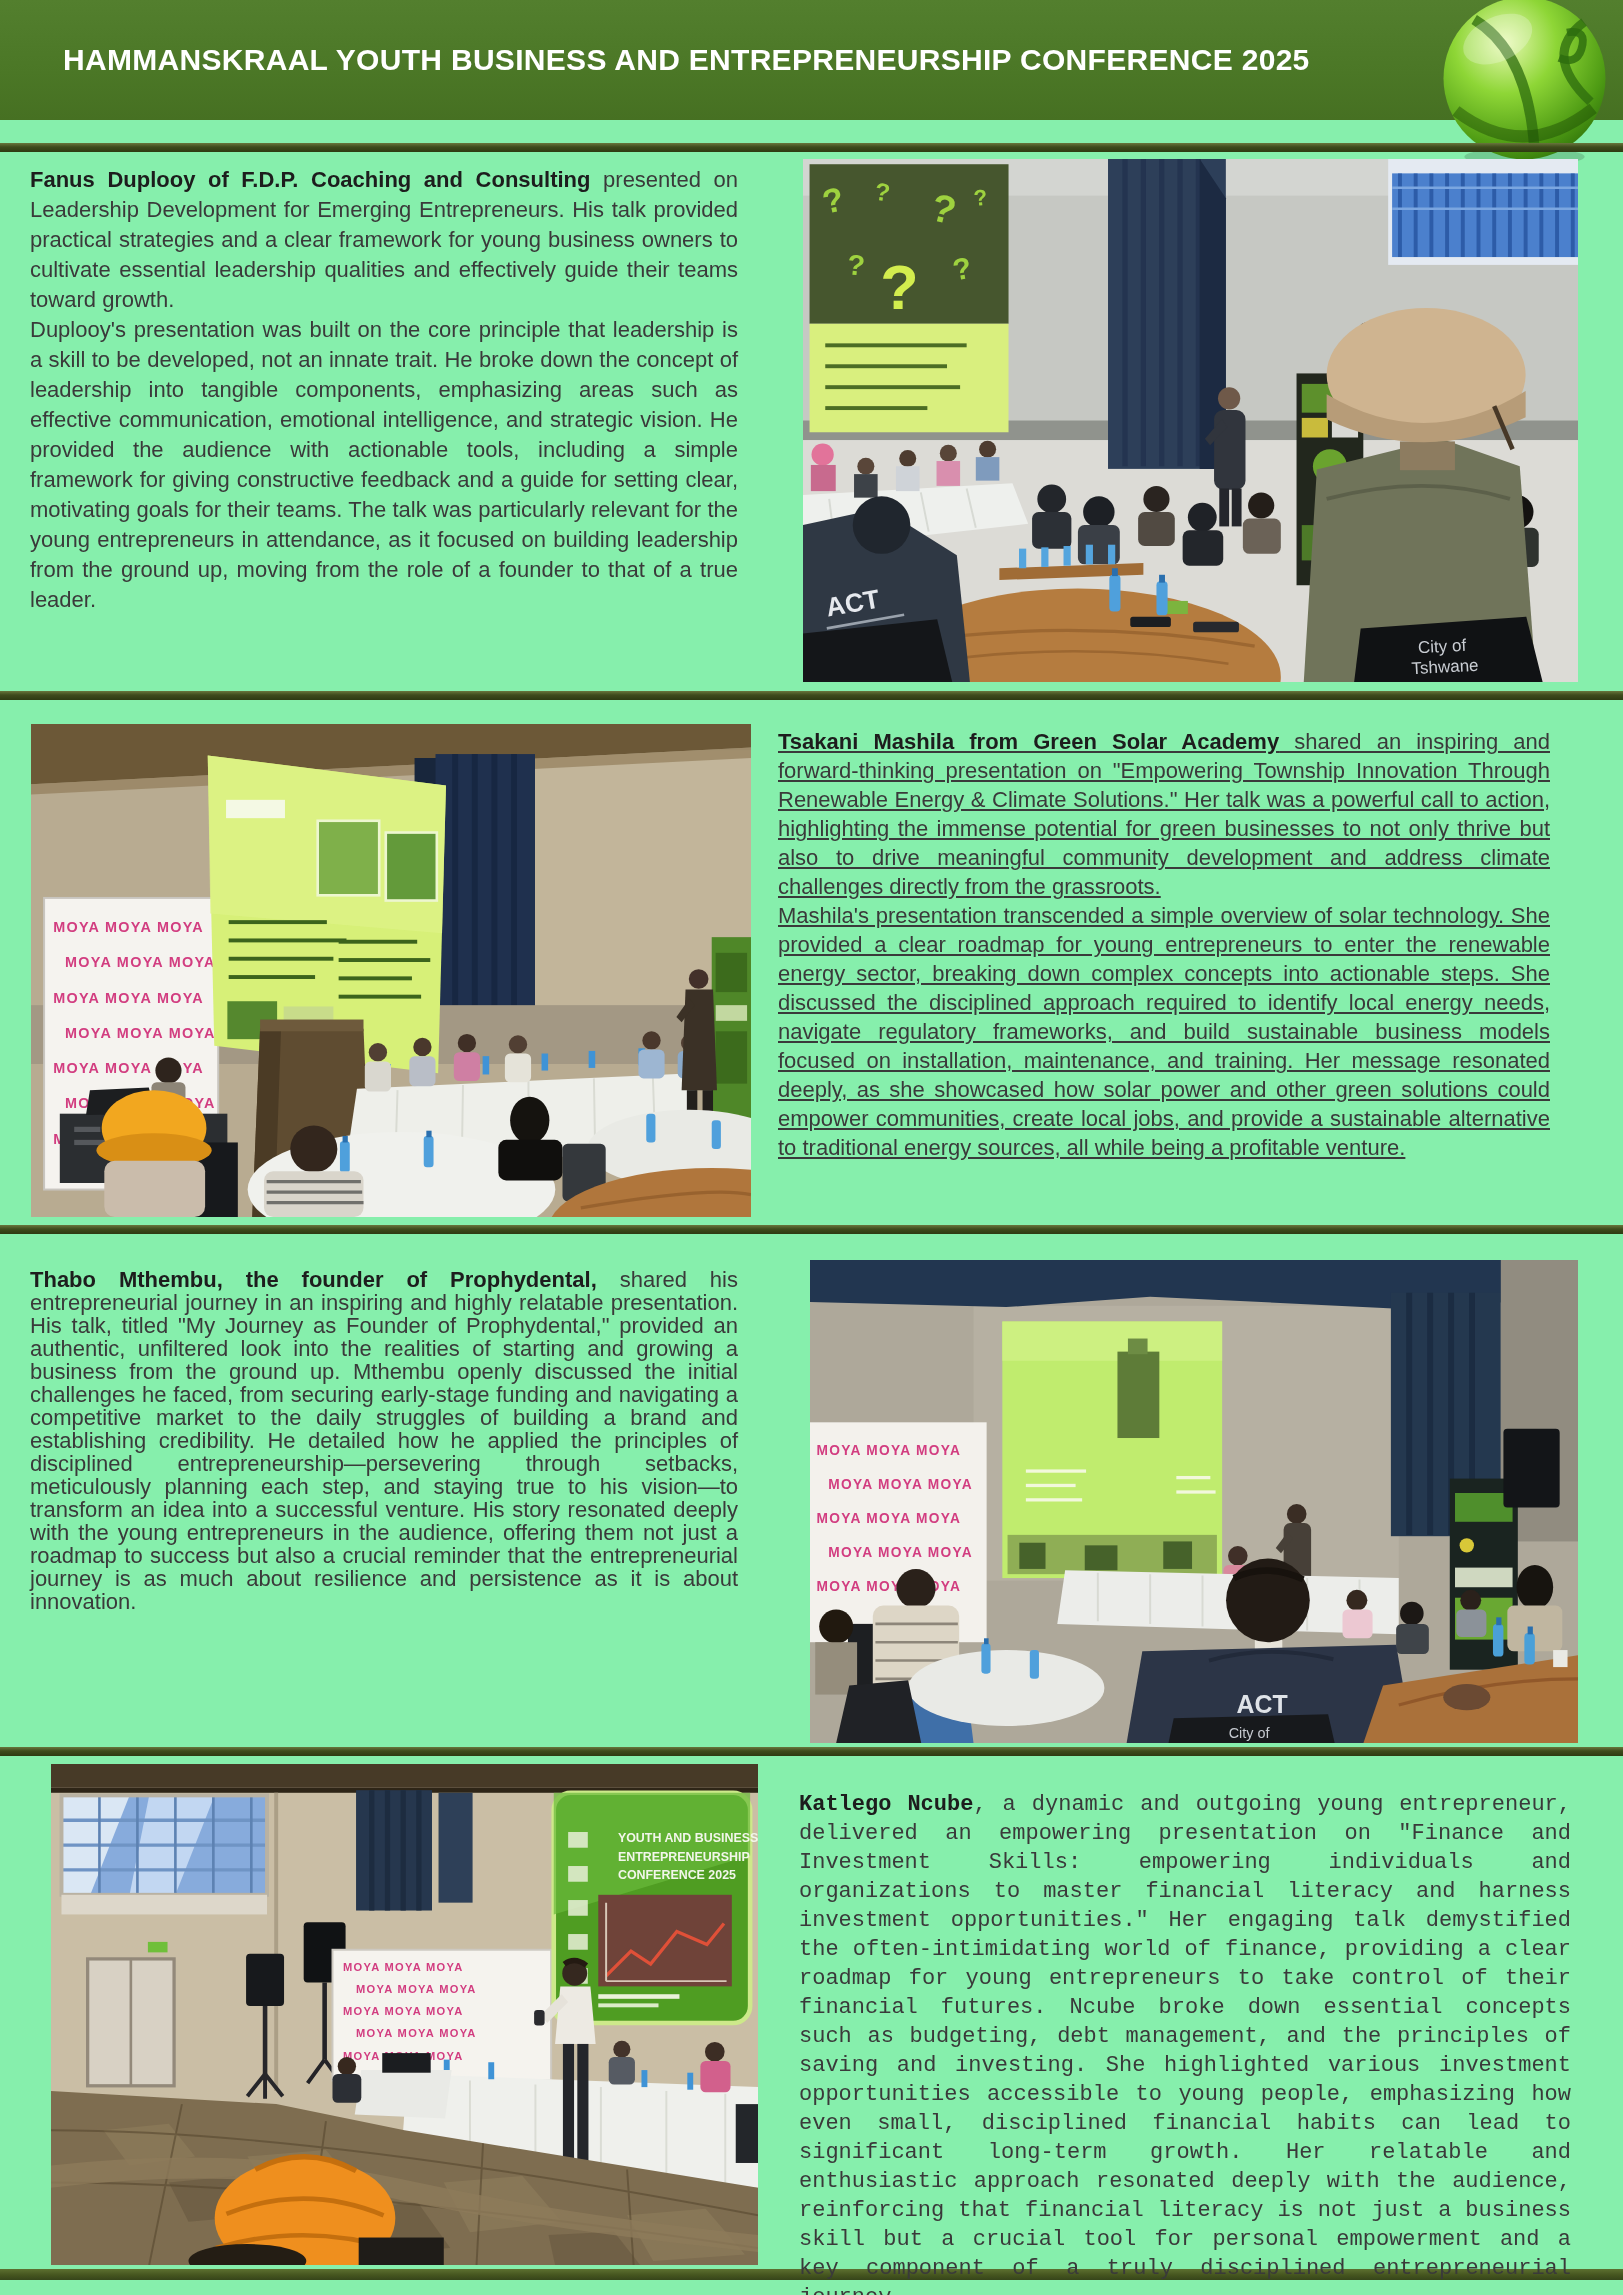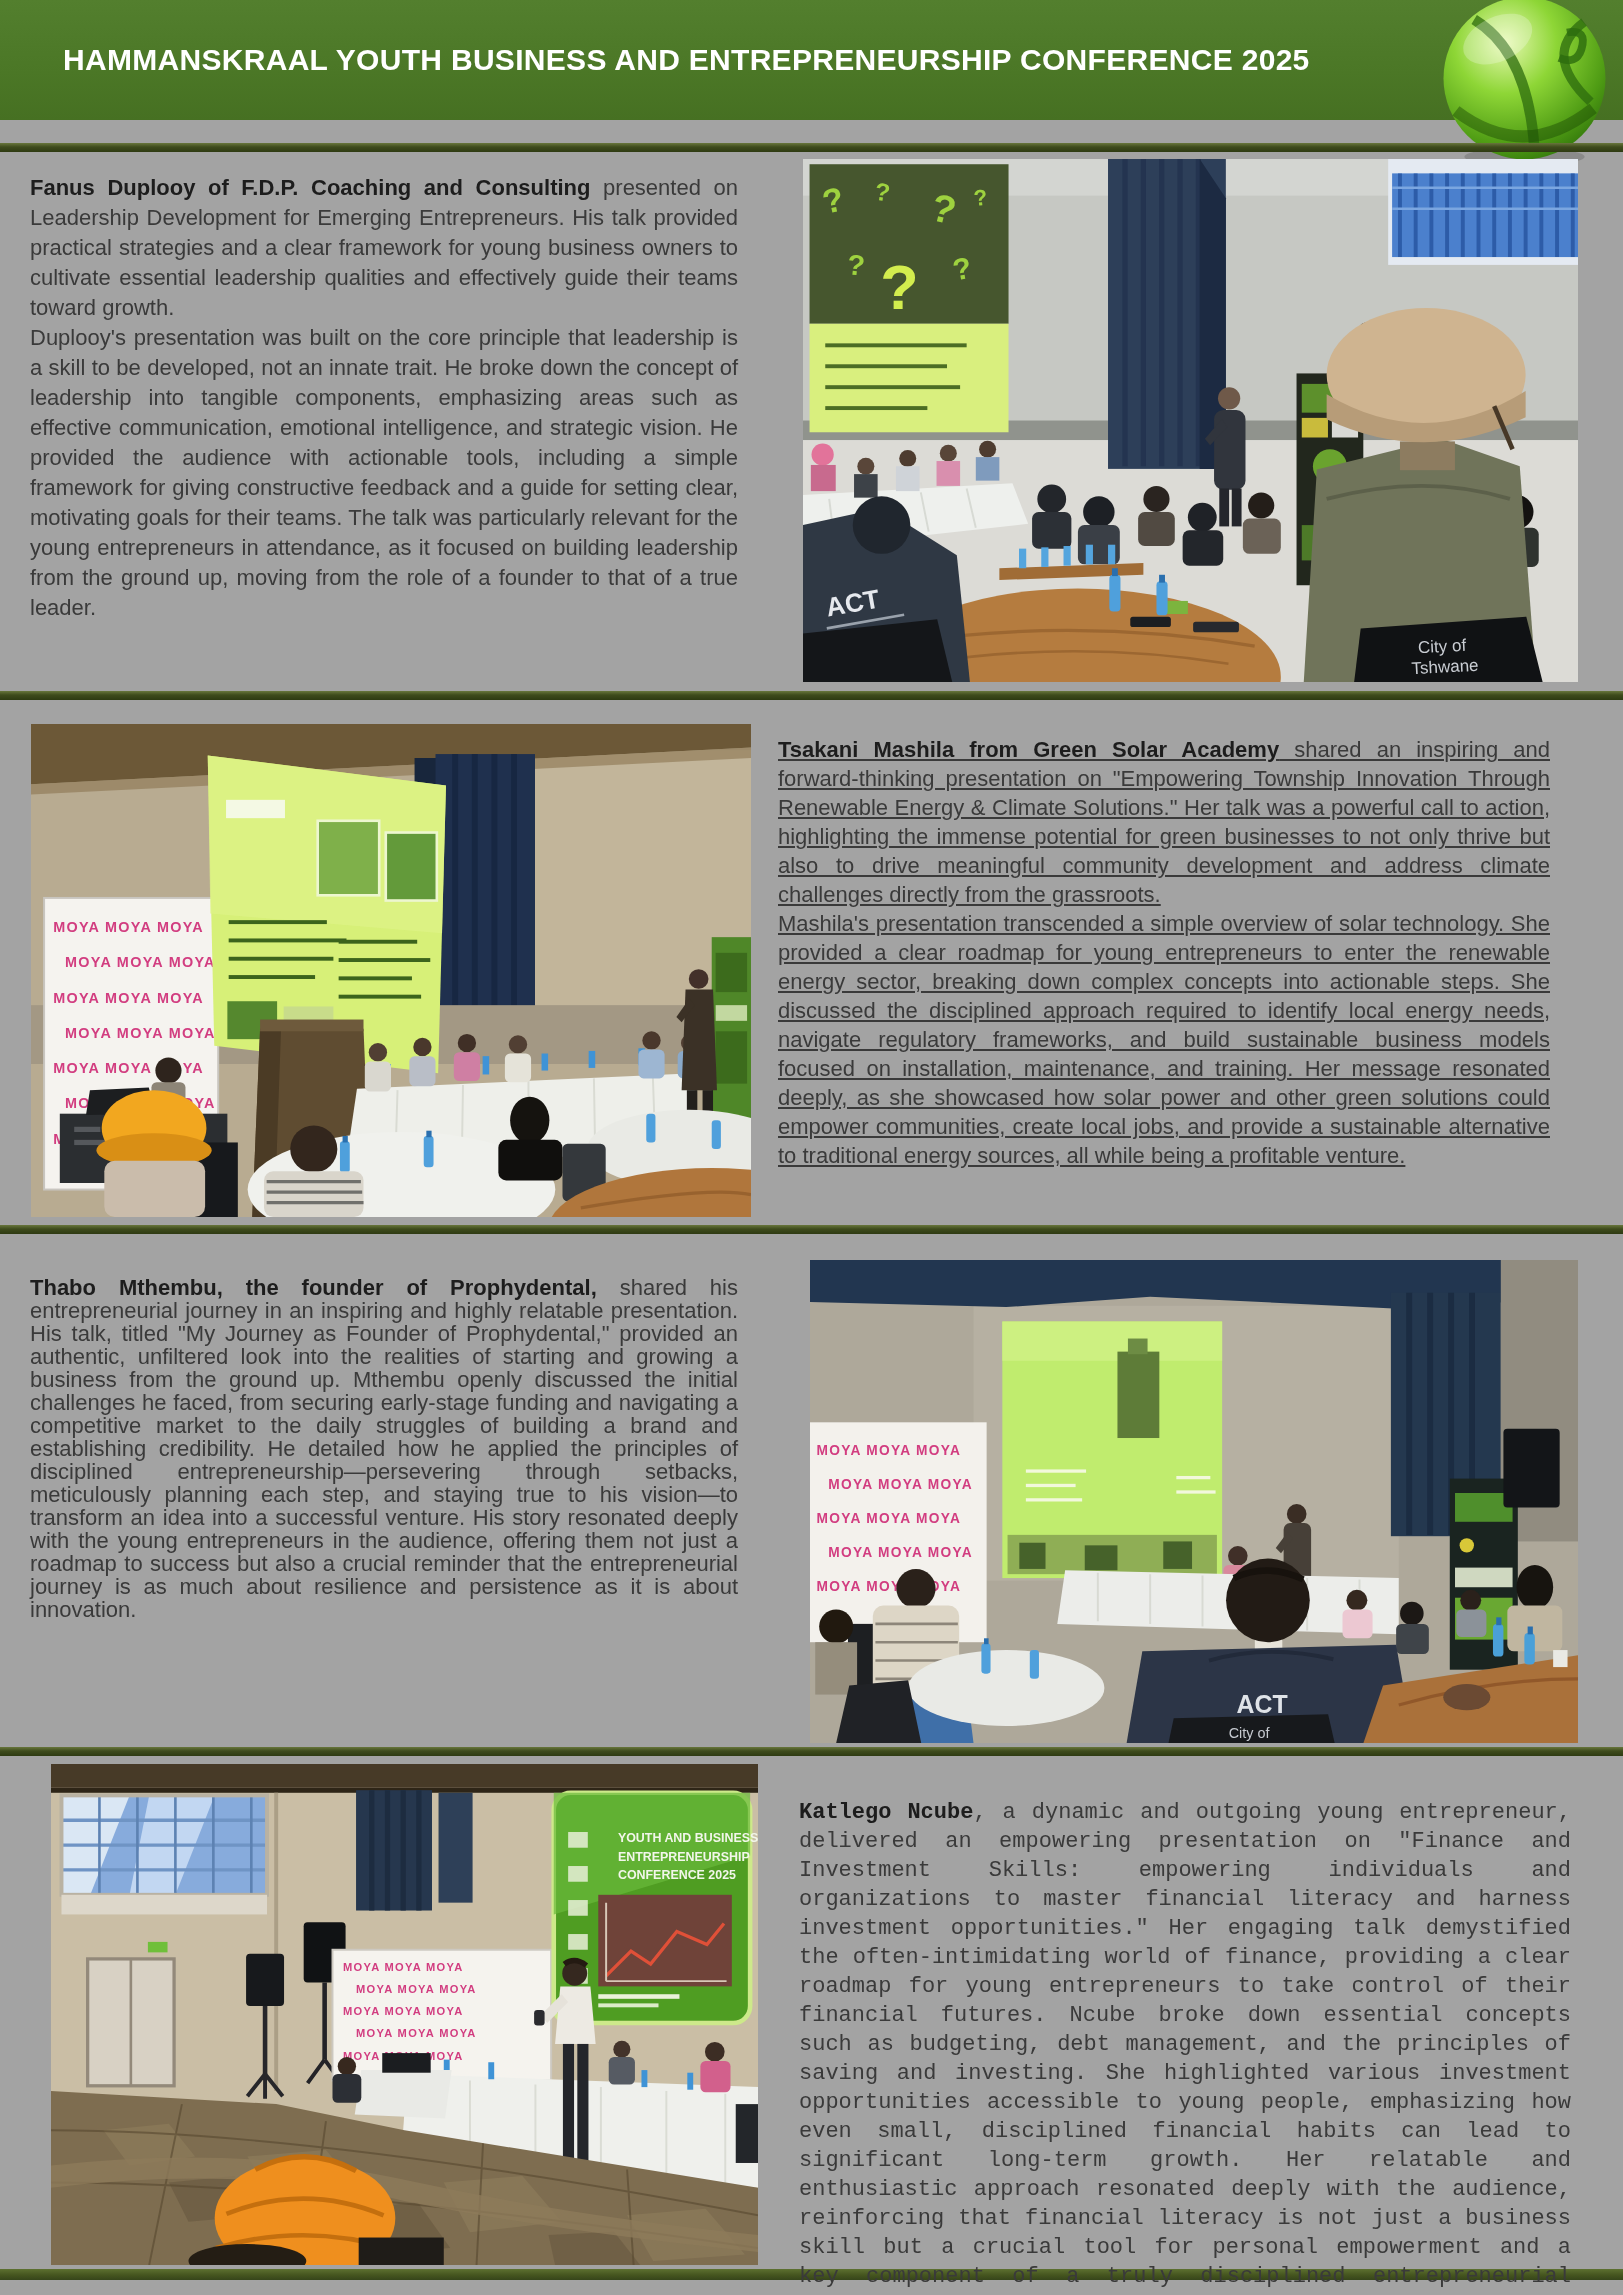--- a/index.html
+++ b/index.html
@@ -1,34 +1,34 @@
 <!DOCTYPE html>
 <html style="font-size:10.5px"><head>
 <meta charset="utf-8">
 <style>
   html,body{margin:0;padding:0;background:#ffffff;}
-  .page{position:relative;width:1623px;height:2295px;background:#a3a3a3;
+  .page{position:relative;width:1623px;height:2295px;background:#86efac;
         font-family:"Liberation Sans",sans-serif;overflow:hidden;}
 
   
   .banner{position:absolute;left:0;top:0;width:1623px;height:120px;
           background:linear-gradient(180deg,#537f2e 0%,#4b7726 60%,#467022 100%);}
   .banner-title{position:absolute;left:63px;top:0;height:120px;display:flex;align-items:center;
           color:#ffffff;font-weight:bold;font-size:30px;letter-spacing:0.3px;white-space:nowrap;}
   .logo{position:absolute;left:1435px;top:-7.9px;width:179px;height:179px;}
 
   
   .bar{position:absolute;left:0;width:1623px;height:8.5px;
        background:linear-gradient(180deg,#68763c 0%,#3e4b1c 45%,#2e3a12 100%);}
   #bar1{top:143px}#bar2{top:691px}#bar3{top:1225px}#bar4{top:1747px}
   .bottom-bar{position:absolute;left:0;top:2269px;width:1623px;height:11px;
        background:linear-gradient(180deg,#5d7030 0%,#45551f 55%,#36451a 100%);}
 
   
-  .textblock{position:absolute;color:#3a3a3a;font-size:22px;margin-top:8px;}
+  .textblock{position:absolute;color:#3a3a3a;font-size:22px;}
   .textblock p{margin:0;text-align:justify;}
   .lead{font-weight:bold;color:#1d1d1d;}
   #text1{left:30px;  top:165px;  width:708px;line-height:30px;}
   #text2{left:778px;top:727px; width:772px;line-height:29px;text-decoration:underline;}
   #text3{left:30px;  top:1268px; width:708px;line-height:23px;}
   #text4{left:799px;top:1790px; width:772px;line-height:29px;font-family:Liberation Mono, monospace;}
 
   
   .photo{position:absolute;overflow:hidden;background:#9a9a94;}
   #photo1{left:803px;top:159px; width:775px;height:523px;}

